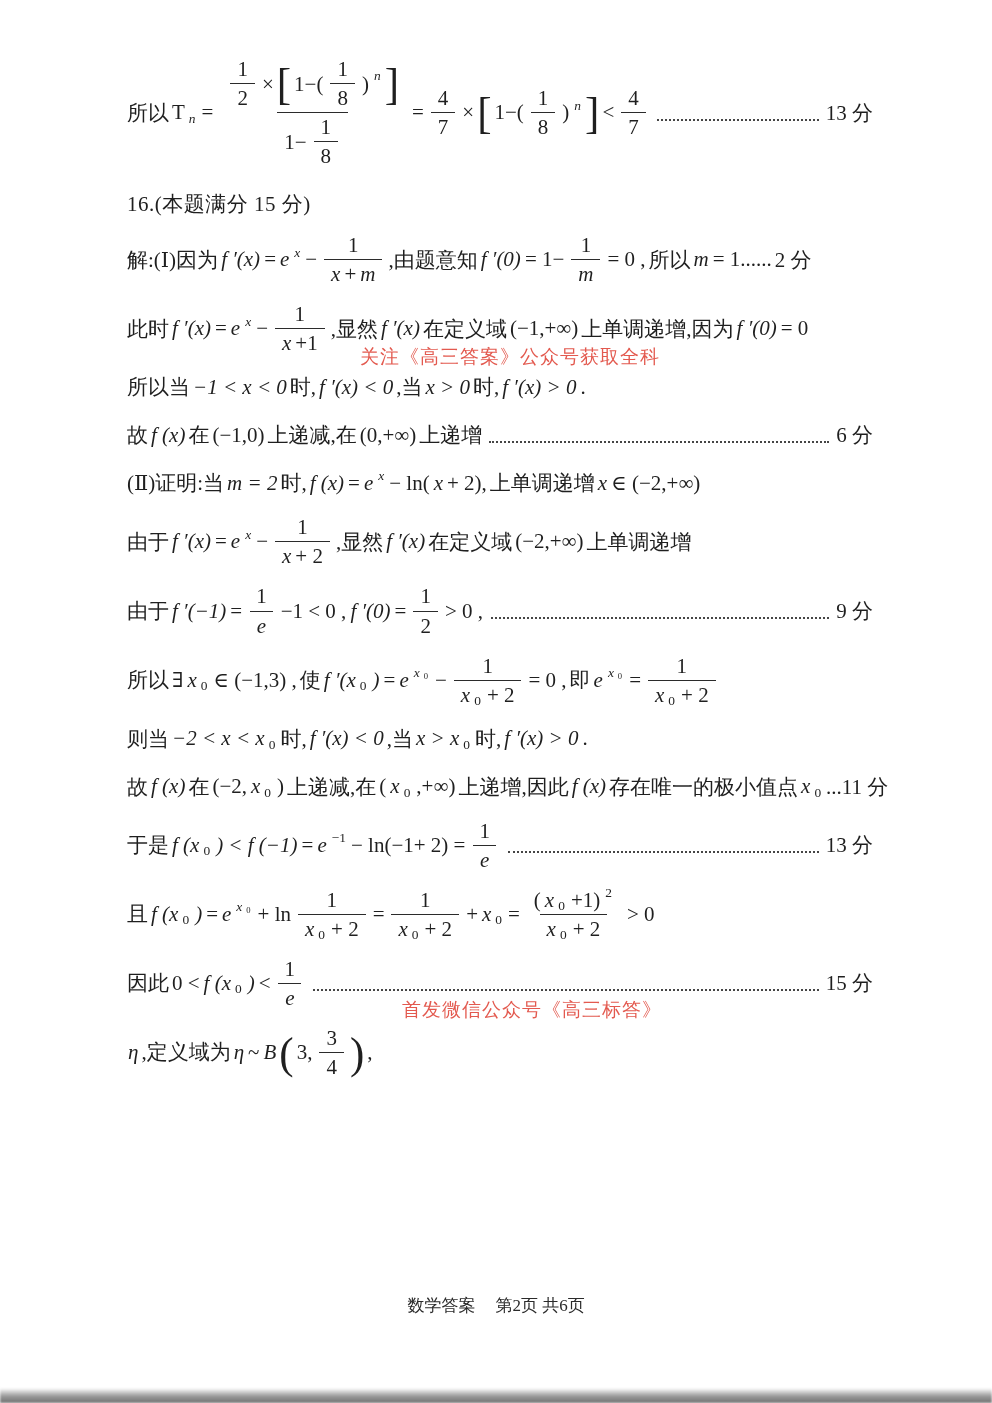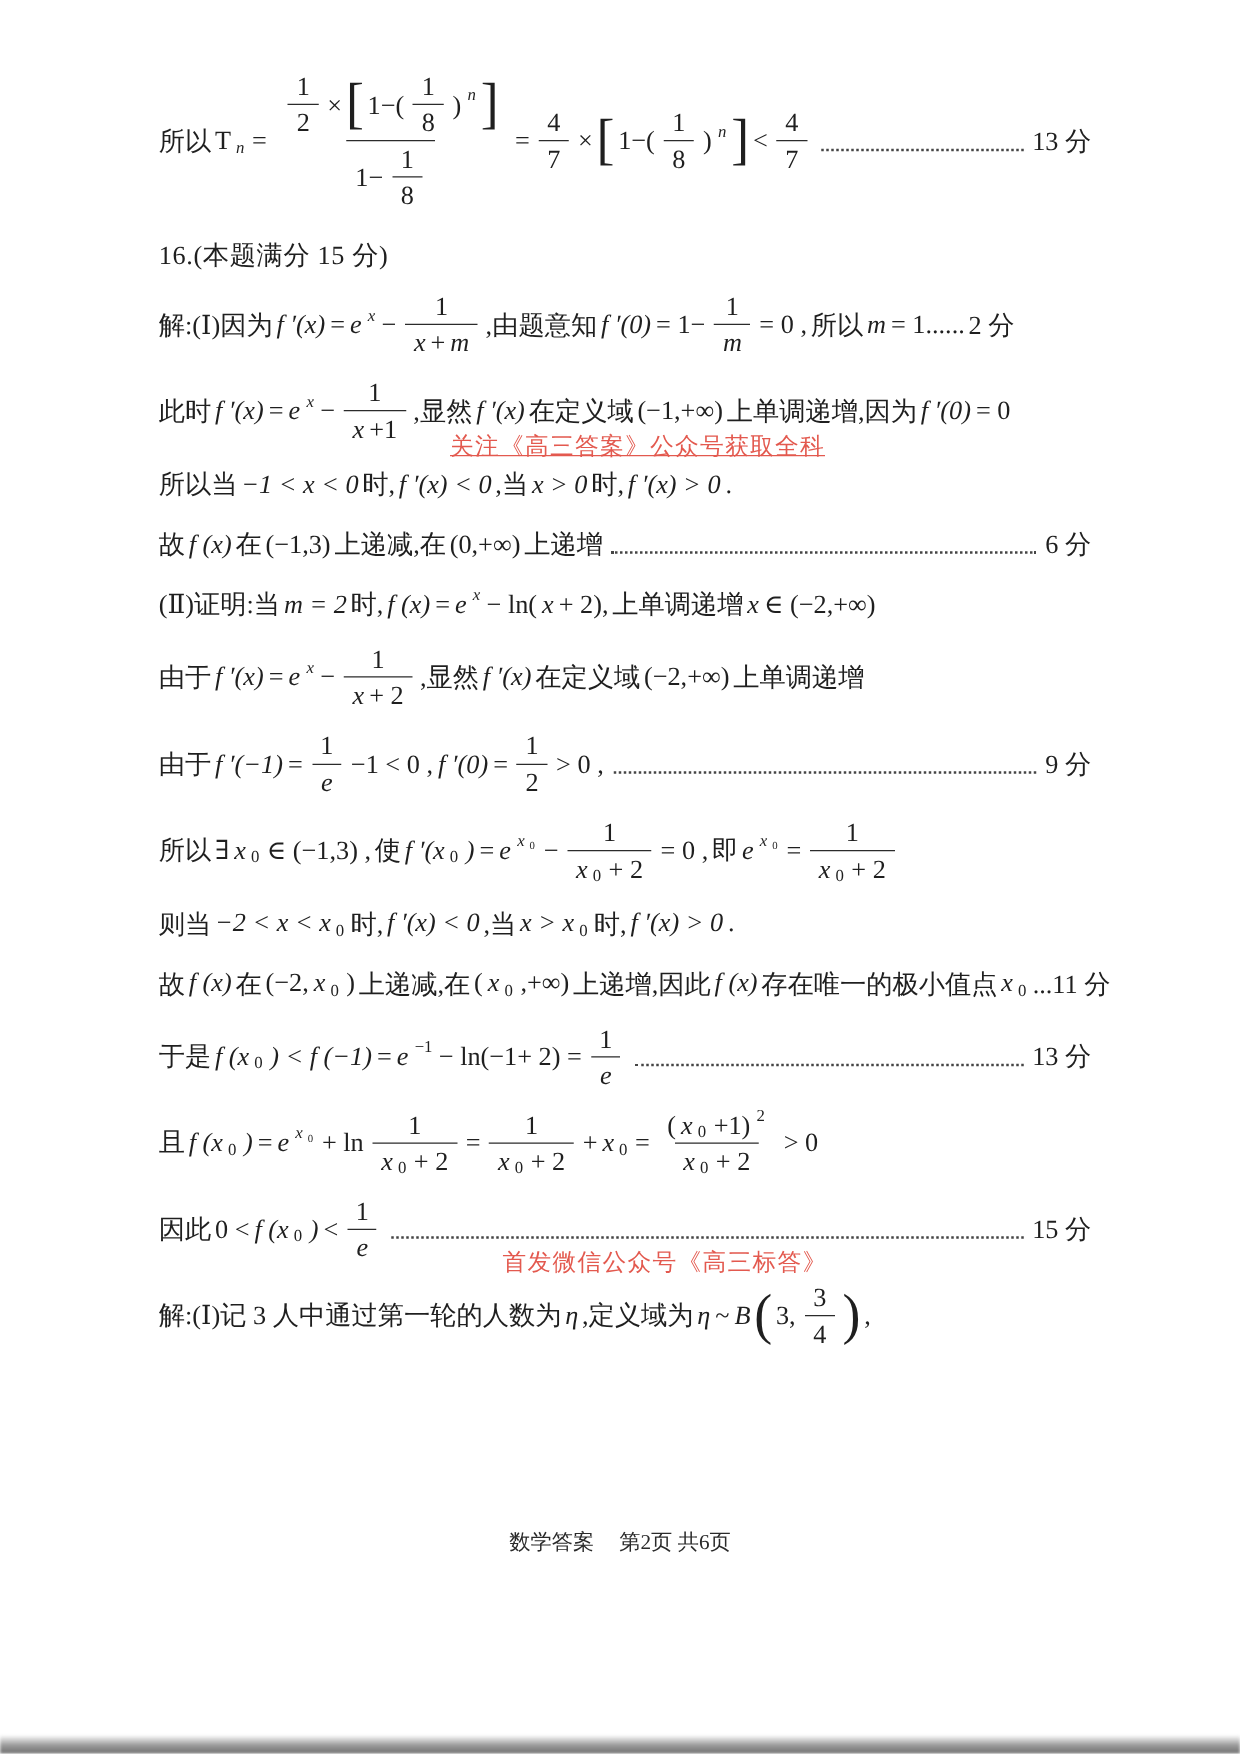--- a/index.html
+++ b/index.html
@@ -46,24 +46,24 @@
     margin:0 6px;
   }
   .watermark {
     position:absolute;
     font-size:19px;
     letter-spacing:1px;
     color:#e0483c;
     opacity:0.9;
     font-family:"Liberation Serif","DejaVu Serif",serif;
   }
-  .watermark.w1 { left:360px; top:344px;text-decoration:underline; }
+  .watermark.w1 { left:360px; top:344px; }
   .watermark.w2 { left:362px; top:997px;margin-left:40px; }
   .footer {
-    position:absolute; left:0; top:1222px; width:100%;
+    position:absolute; left:0; top:1294px; width:100%;
     display:flex; justify-content:center; gap:20px;
     font-size:17px; color:#2a2a2a;
   }
   .scan-edge {
     position:absolute; left:0; bottom:0; width:100%; height:15px;
     background:linear-gradient(to bottom, rgba(150,150,150,0) 0%, #9a9a9a 55%, #707070 100%);
     filter:blur(1.2px);
   }
 </style>
 </head>
@@ -227,21 +227,21 @@
         <span class="cjk">,当</span>
         <span class="it">x &gt; 0</span>
         <span class="cjk">时,</span>
         <span class="it">f ′(x) &gt; 0</span>
         <span class="rm">.</span>
       </div>
       <div class="line">
         <span class="cjk">故</span>
         <span class="it">f (x)</span>
         <span class="cjk">在</span>
-        <span class="rm">(−1,3)</span>
+        <span class="rm">(−1,0)</span>
         <span class="cjk">上递减,在</span>
         <span class="rm">(0,+∞)</span>
         <span class="cjk">上递增</span>
         <span class="fill"></span>
         <span class="cjk">6 分</span>
       </div>
       <div class="line">
         <span class="cjk">(Ⅱ)证明:当</span>
         <span class="it">m = 2</span>
         <span class="cjk">时,</span>
@@ -517,21 +517,20 @@
             <span class="rm">1</span>
           </span>
           <span class="den">
             <span class="it">e</span>
           </span>
         </span>
         <span class="fill"></span>
         <span class="cjk">15 分</span>
       </div>
       <div class="line">
-        <span class="cjk">解:(Ⅰ)记 3 人中通过第一轮的人数为</span>
         <span class="it">η</span>
         <span class="cjk">,定义域为</span>
         <span class="it">η</span>
         <span class="rm">~</span>
         <span class="it">B</span>
         <span class="big">(</span>
         <span class="rm">3,</span>
         <span class="frac">
           <span class="num">
             <span class="rm">3</span>

